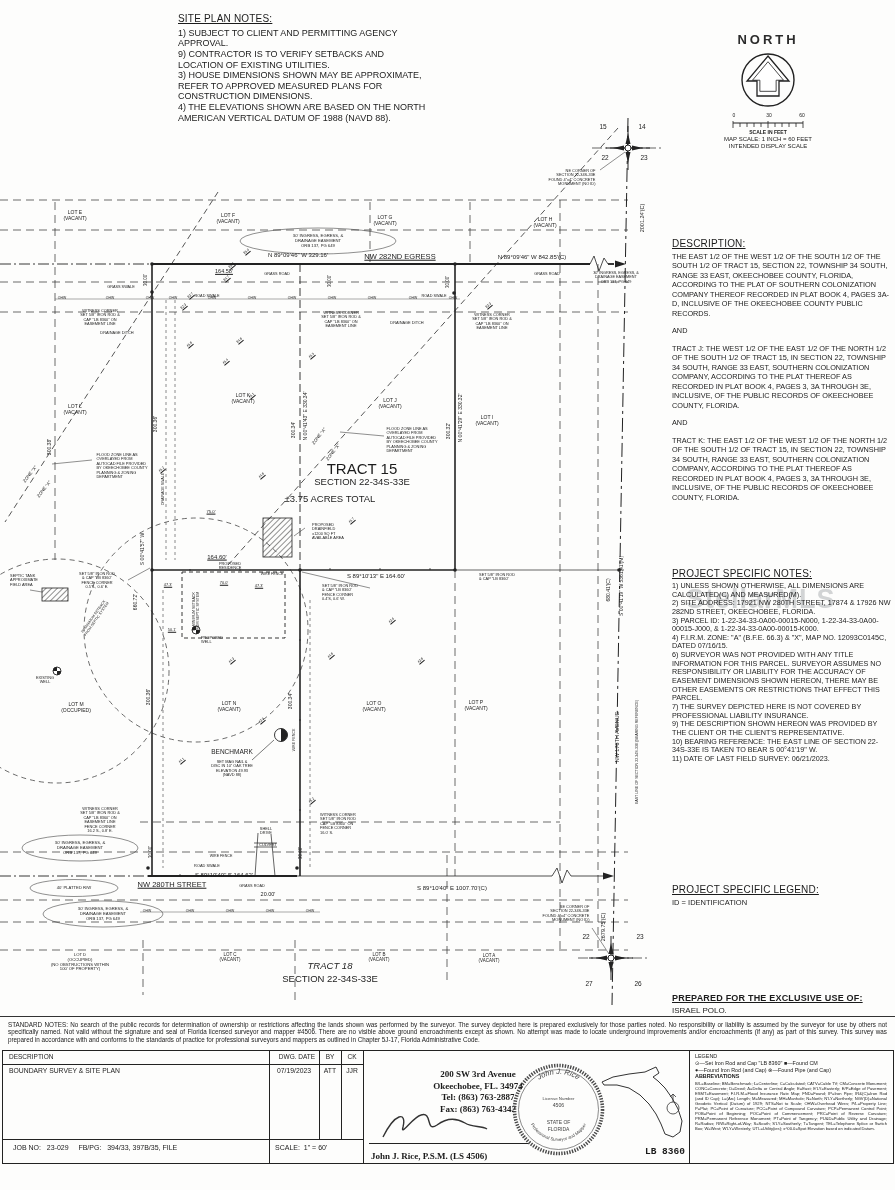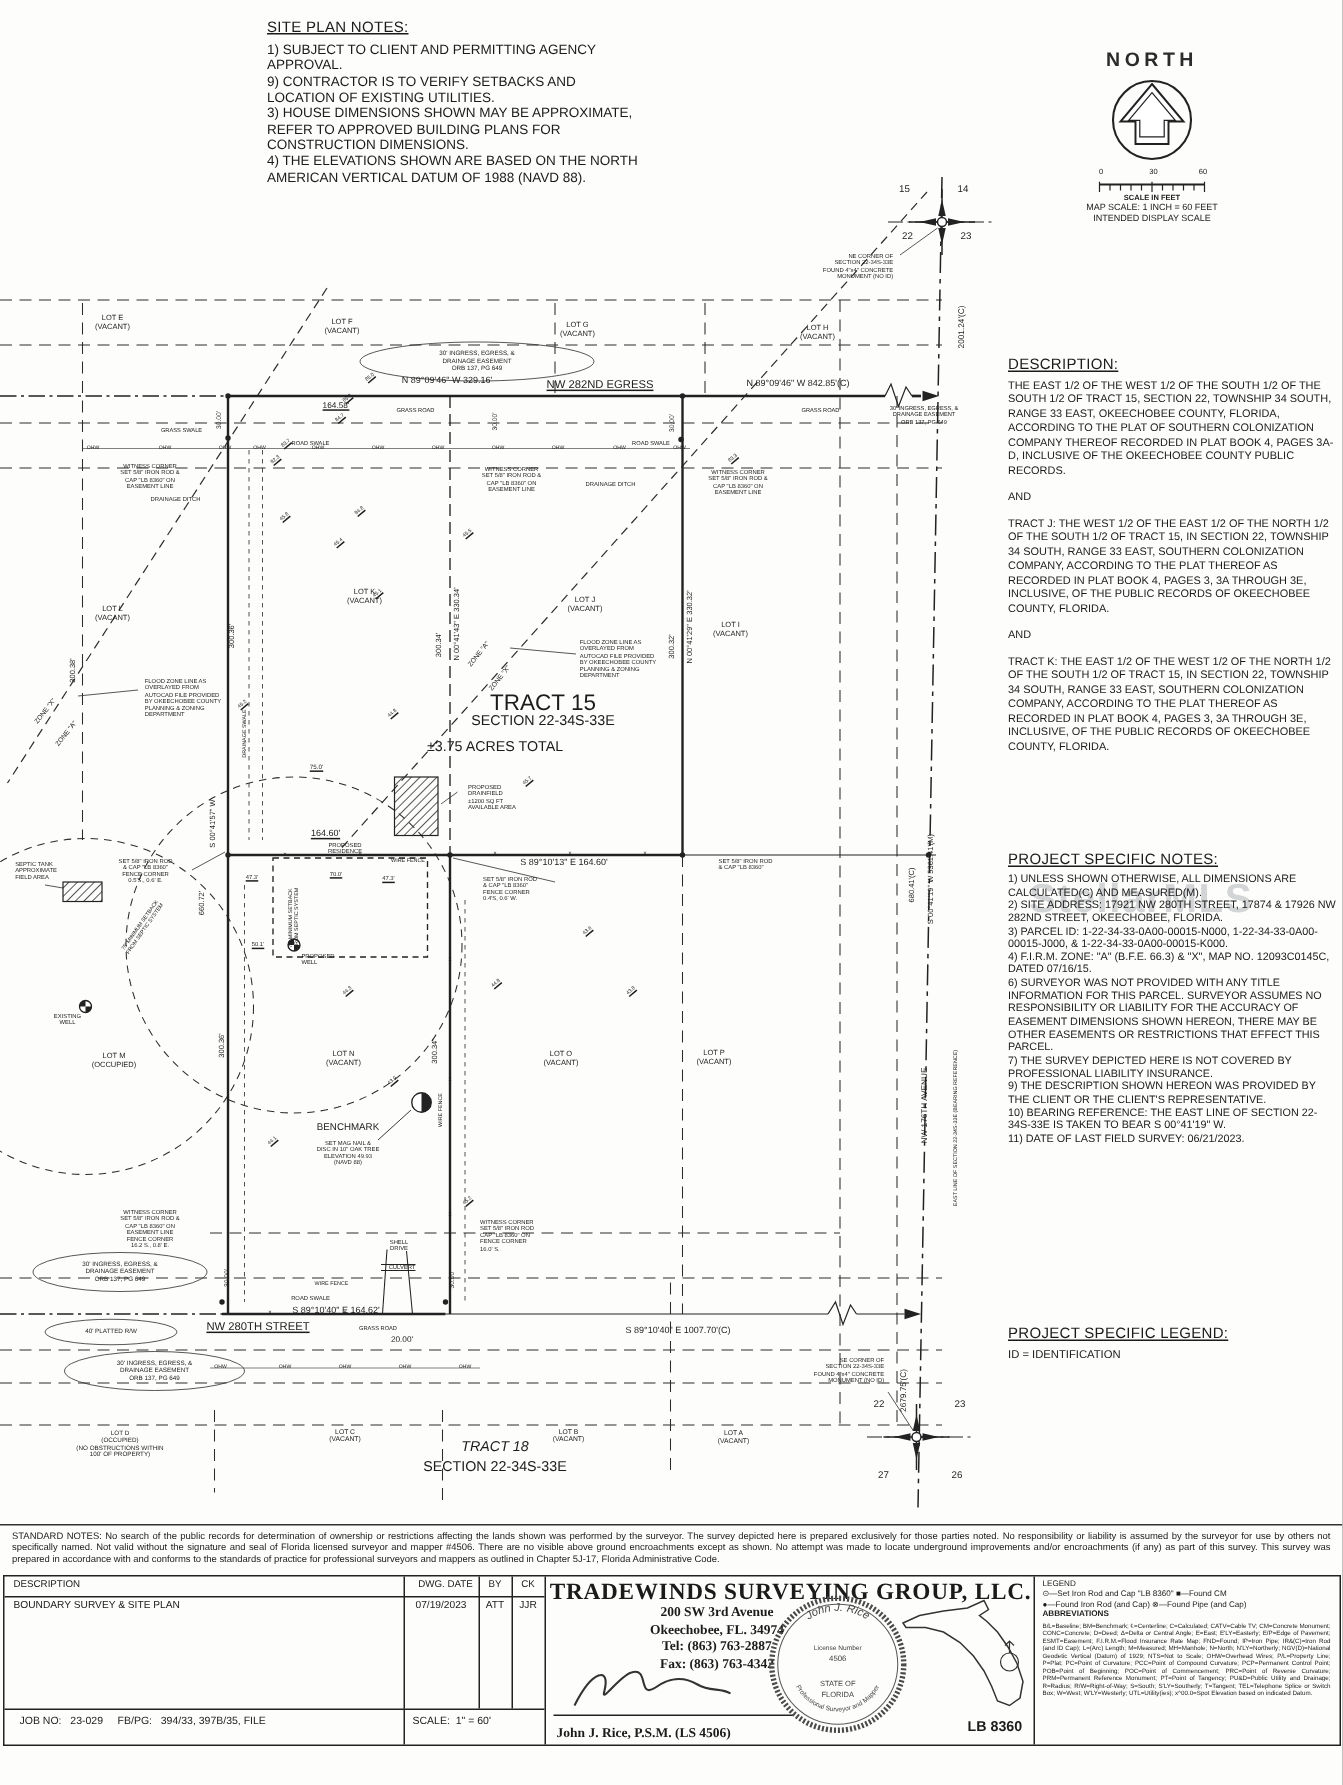--- a/index.html
+++ b/index.html
@@ -30,21 +30,21 @@
   #std-rule{left:0;top:1016px;width:895px;border-top:1px solid #333;}
   
   #tb{left:2px;top:1050px;width:890px;height:112px;border:1.6px solid #222;}
   .tb-cell{position:absolute;box-sizing:border-box;}
   .tb-h{font-size:6.5px;padding-top:2px;}
   .vline{position:absolute;border-left:1px solid #222;}
   .hline{position:absolute;border-top:1px solid #222;}
   #company-name{font-family:"Liberation Serif",serif;font-weight:700;font-size:15.5px;letter-spacing:.5px;text-align:center;}
   .comp-line{font-family:"Liberation Serif",serif;font-weight:700;font-size:9px;line-height:1.3;text-align:center;}
   #surveyor-line{font-family:"Liberation Serif",serif;font-weight:700;font-size:9px;}
-  #lb-no{font-family:Liberation Sans, sans-serif;font-weight:700;font-size:9.5px;}
+  #lb-no{font-family:Liberation Mono, monospace;font-weight:700;font-size:9.5px;}
   #legend-box{font-size:5.4px;line-height:1.25;}
   #legend-abbr{font-size:4.15px;line-height:1.2;text-align:justify;margin-top:1px;}
 </style>
 </head>
 <body>
 
 <div class="page">
 
   <svg class="abs" style="left:0;top:0;" width="895" height="1190" viewBox="0 0 895 1190">
     <defs>
@@ -460,21 +460,21 @@
   <div id="watermark" class="abs">StellarMLS</div>
 
   <div id="site-plan-notes" class="abs">
     <div class="blk-title">SITE PLAN NOTES:</div>
     <div id="site-notes-lines">
         <div>1) SUBJECT TO CLIENT AND PERMITTING AGENCY</div>
         <div>APPROVAL.</div>
         <div>9) CONTRACTOR IS TO VERIFY SETBACKS AND</div>
         <div>LOCATION OF EXISTING UTILITIES.</div>
         <div>3) HOUSE DIMENSIONS SHOWN MAY BE APPROXIMATE,</div>
-        <div>REFER TO APPROVED BUILDING PLANS FOR</div>
+        <div>REFER TO APPROVED MEASURED PLANS FOR</div>
         <div>CONSTRUCTION DIMENSIONS.</div>
         <div>4) THE ELEVATIONS SHOWN ARE BASED ON THE NORTH</div>
         <div>AMERICAN VERTICAL DATUM OF 1988 (NAVD 88).</div>
       </div>
   </div>
 
   <div id="north-block" class="abs">
     <div id="north-word">NORTH</div>
     <svg width="64" height="64" viewBox="0 0 64 64" style="margin:1px auto 0;">
       <circle cx="32" cy="32" r="26" fill="none" stroke="#222" stroke-width="1.4"></circle>
@@ -531,20 +531,24 @@
         <div class="pn-line">10) BEARING REFERENCE: THE EAST LINE OF SECTION 22-34S-33E IS TAKEN TO BEAR S 00°41'19" W.</div>
         <div class="pn-line">11) DATE OF LAST FIELD SURVEY: 06/21/2023.</div>
       </div>
   </div>
 
   <div class="abs rcol" style="top:884px;">
     <div class="blk-title">PROJECT SPECIFIC LEGEND:</div>
     <div style="font-size:7.5px;">ID = IDENTIFICATION</div>
   </div>
 
+  <div class="abs rcol" style="top:993px;">
+    <div class="blk-title" style="font-weight:700;font-size:9px;">PREPARED FOR THE EXCLUSIVE USE OF:</div>
+    <div style="font-size:8px;">ISRAEL POLO.</div>
+  </div>
 
   <div id="std-rule" class="abs"></div>
   <div id="standard-notes" class="abs">STANDARD NOTES:  No search of the public records for determination of ownership or restrictions affecting the lands shown was performed by the surveyor. The survey depicted here is prepared exclusively for those parties noted. No responsibility or liability is assumed by the surveyor for use by others not specifically named. Not valid without the signature and seal of Florida licensed surveyor and mapper #4506. There are no visible above ground encroachments except as shown. No attempt was made to locate underground improvements and/or encroachments (if any) as part of this survey. This survey was prepared in accordance with and conforms to the standards of practice for professional surveyors and mappers as outlined in Chapter 5J-17, Florida Administrative Code.</div>
 
   <div id="tb" class="abs">
 
     <div class="vline" style="left:266px;top:0;height:88px;"></div>
     <div class="vline" style="left:316px;top:0;height:88px;"></div>
     <div class="vline" style="left:338px;top:0;height:88px;"></div>
     <div class="vline" style="left:360px;top:0;height:112px;"></div>
@@ -567,23 +571,20 @@
       <span>JOB NO:</span>&nbsp;&nbsp;
       <span>23-029</span>&nbsp;&nbsp;&nbsp;&nbsp;
       <span>FB/PG:</span>&nbsp;&nbsp;
       <span>394/33, 397B/35, FILE</span>
     </div>
     <div class="tb-cell" style="left:272px;top:93px;font-size:7px;">
       <span>SCALE:</span>&nbsp;
       <span>1" = 60'</span>
     </div>
 
-    <div class="tb-cell" style="left:362px;top:2px;width:324px;">
-      <div id="company-name">TRADEWINDS SURVEYING GROUP, LLC.</div>
-    </div>
     <div class="tb-cell" style="left:375px;top:18px;width:200px;">
       <div class="comp-line">200 SW 3rd Avenue</div>
       <div class="comp-line">Okeechobee, FL. 34974</div>
       <div class="comp-line">Tel: (863) 763-2887</div>
       <div class="comp-line">Fax: (863) 763-4342</div>
     </div>
     <svg class="tb-cell" style="left:372px;top:58px;" width="120" height="32" viewBox="0 0 120 32">
       <path d="M8,28 C20,4 32,2 28,18 C25,28 38,8 46,6 C58,2 50,24 62,16 C70,10 80,8 90,14 C98,19 106,16 112,20" fill="none" stroke="#333" stroke-width="1.4"></path>
     </svg>
     <div class="hline" style="left:366px;top:92px;width:160px;border-top-width:1.4px;"></div>

